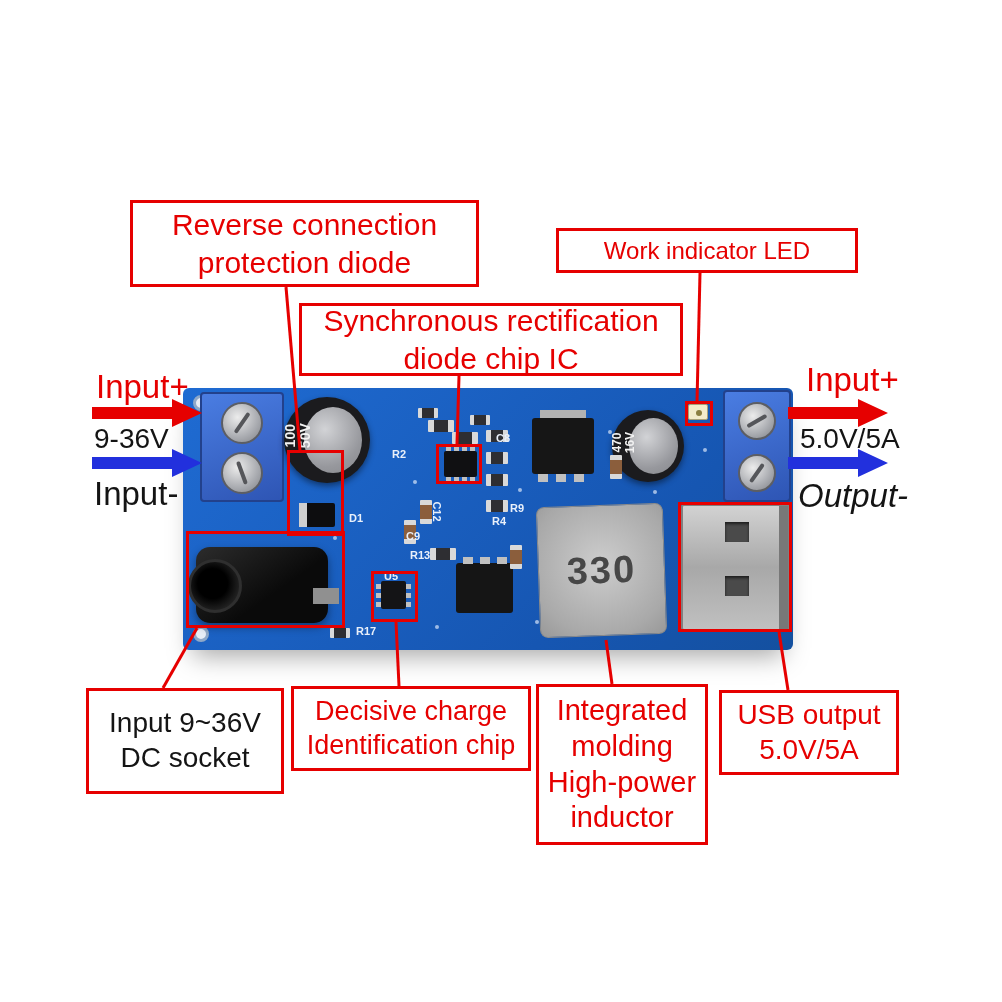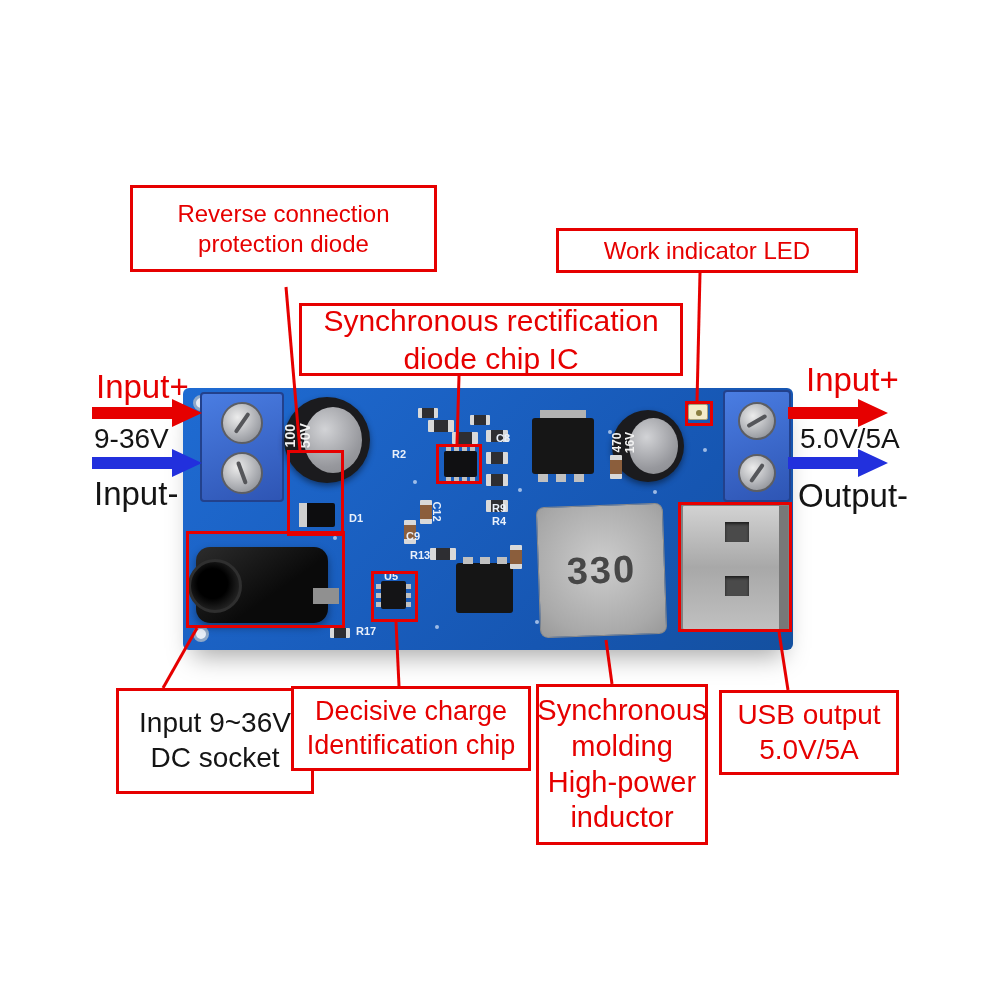--- a/index.html
+++ b/index.html
@@ -170,21 +170,21 @@
     <div class="smd-h" style="left:247px;top:160px;width:26px;height:12px;"></div>
     <div class="smd-h" style="left:235px;top:20px;width:20px;height:10px;"></div>
     <div class="smd-h" style="left:147px;top:240px;width:20px;height:10px;"></div>
     <div class="smd-h" style="left:287px;top:27px;width:20px;height:10px;"></div>
     <div class="smd-v" style="left:327px;top:157px;width:12px;height:24px;"></div>
     <div class="smd-v" style="left:427px;top:67px;width:12px;height:24px;"></div>
 
     <span class="silk" style="left:209px;top:61px;">R2</span>
     <span class="silk" style="left:313px;top:45px;">C8</span>
     <span class="silk" style="left:309px;top:104px;margin-top:24px;">R4</span>
-    <span class="silk" style="left:309px;top:115px;">R9</span>
+    <span class="silk" style="left:327px;top:115px;">R9</span>
     <span class="silk" style="left:243px;top:118px;transform:rotate(90deg);">C12</span>
     <span class="silk" style="left:223px;top:143px;">C9</span>
     <span class="silk" style="left:227px;top:162px;">R13</span>
     <span class="silk" style="left:166px;top:125px;">D1</span>
     <span class="silk" style="left:201px;top:183px;text-align:center;">U5</span>
     <span class="silk" style="left:173px;top:238px;">R17</span>
   </div>
 
   <svg id="overlay" width="1002" height="1002" viewBox="0 0 1002 1002">
     <g stroke="#e60000" stroke-width="3" fill="none">
@@ -202,56 +202,56 @@
     <path d="M788 457 H858 V449 L888 463 L858 477 V469 H788 Z" fill="#2230dd"></path>
   </svg>
 
   <div class="outline" style="left:287px;top:450px;width:57px;height:86px;"></div>
   <div class="outline" style="left:436px;top:444px;width:46px;height:40px;"></div>
   <div class="outline" style="left:186px;top:531px;width:159px;height:97px;"></div>
   <div class="outline" style="left:371px;top:571px;width:47px;height:51px;"></div>
   <div class="outline" style="left:678px;top:502px;width:114px;height:130px;"></div>
   <div class="outline" style="left:685px;top:401px;width:28px;height:25px;"></div>
 
-  <div class="callout" style="left:130px;top:185px;width:307px;height:87px;font-size:24px;">
+  <div class="callout" style="left:130px;top:200px;width:349px;height:87px;font-size:30px;">
     <div>Reverse connection</div>
     <div>protection diode</div>
   </div>
 
   <div class="callout" style="left:556px;top:228px;width:302px;height:45px;font-size:24px;">
     <div>Work indicator LED</div>
   </div>
 
   <div class="callout" style="left:299px;top:303px;width:384px;height:73px;font-size:30px;">
     <div>Synchronous rectification</div>
     <div>diode chip IC</div>
   </div>
 
-  <div class="callout dark" style="left:86px;top:688px;width:198px;height:106px;font-size:28px;margin-left:30px;">
+  <div class="callout dark" style="left:86px;top:688px;width:198px;height:106px;font-size:28px;">
     <div>Input 9~36V</div>
     <div>DC socket</div>
   </div>
 
   <div class="callout" style="left:291px;top:686px;width:240px;height:85px;font-size:27px;">
     <div>Decisive charge</div>
     <div>Identification chip</div>
   </div>
 
   <div class="callout" style="left:536px;top:684px;width:172px;height:161px;font-size:29px;">
-    <div>Synchronous</div>
+    <div>Integrated</div>
     <div>molding</div>
     <div>High-power</div>
     <div>inductor</div>
   </div>
 
   <div class="callout" style="left:719px;top:690px;width:180px;height:85px;font-size:28px;">
     <div>USB output</div>
     <div>5.0V/5A</div>
   </div>
 
   <div class="io-label red" style="left:96px;top:368px;font-size:33px;">Input+</div>
   <div class="io-label black" style="left:94px;top:423px;font-size:28px;">9-36V</div>
   <div class="io-label black" style="left:94px;top:475px;font-size:33px;text-align:right;">Input-</div>
   <div class="io-label red" style="left:806px;top:361px;font-size:33px;">Input+</div>
   <div class="io-label black" style="left:800px;top:423px;font-size:28px;">5.0V/5A</div>
-  <div class="io-label black" style="left:798px;top:477px;font-size:33px;">Output-</div>
+  <div class="io-label black" style="left:798px;top:477px;font-size:33px;font-style:italic;">Output-</div>
 
 </div>
 
 </body></html>

